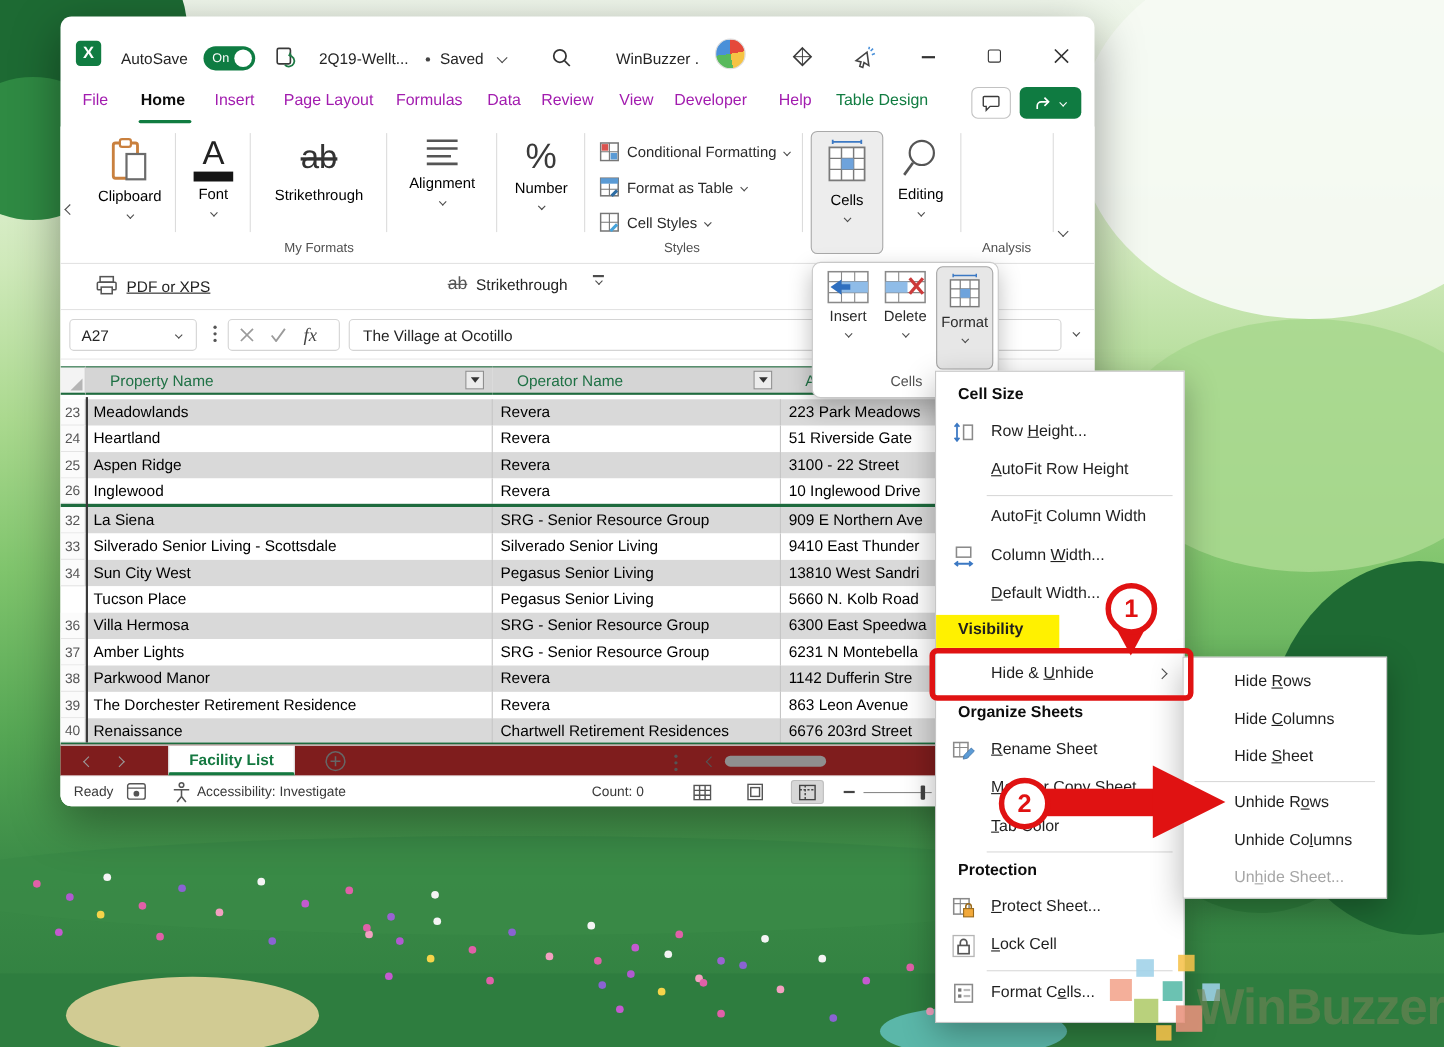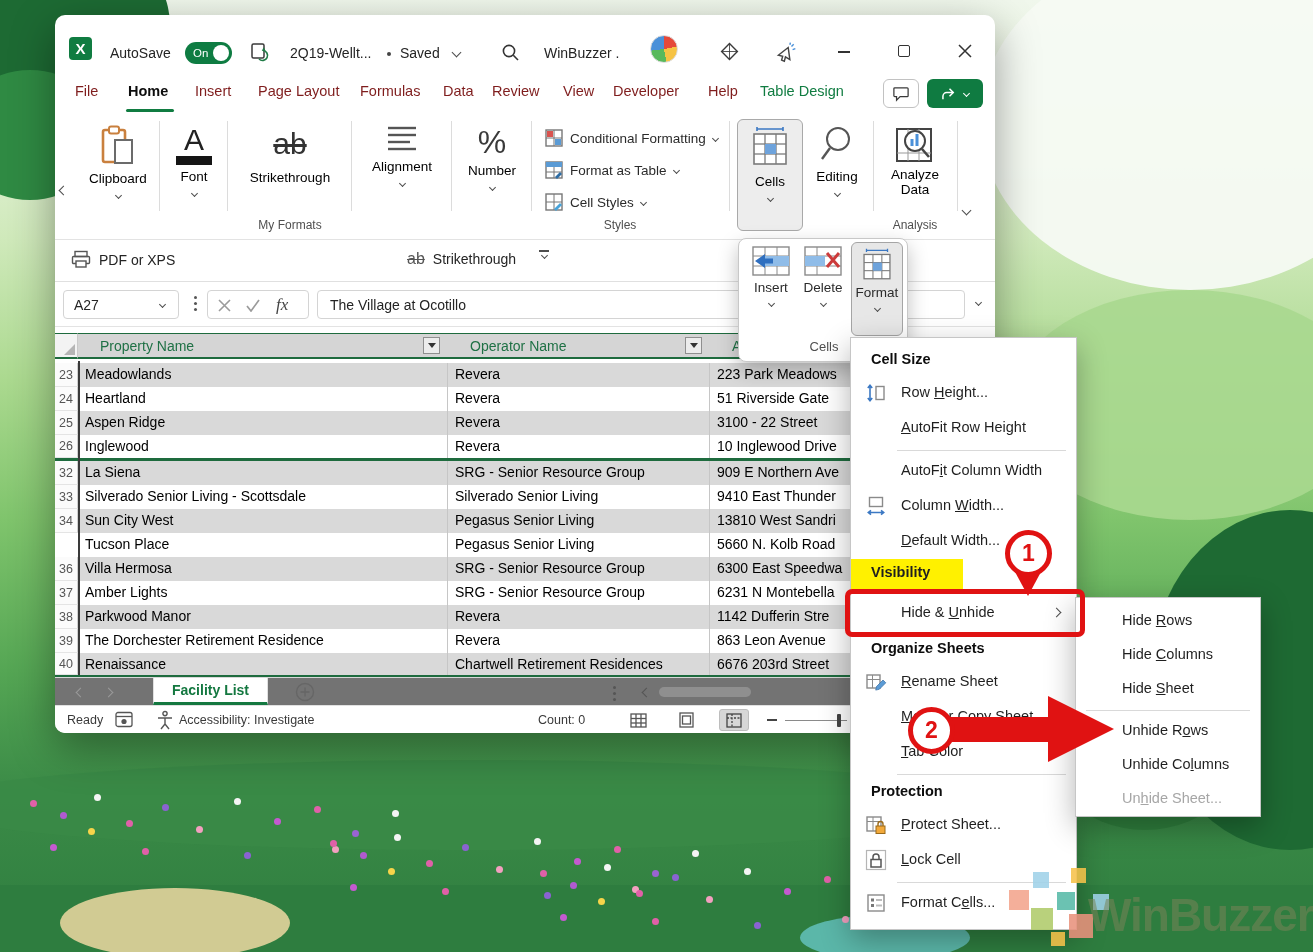--- a/index.html
+++ b/index.html
@@ -27,21 +27,21 @@
   .chv.l { transform:rotate(135deg); }
   .vdots { display:inline-block; width:3px; height:3px; border-radius:50%; background:#555; box-shadow:0 6px 0 #555, 0 12px 0 #555; }
 
   
   .excel-logo { width:23px; height:23px; background:#107C41; border-radius:4px; color:#fff; font-weight:bold; font-size:15px; display:flex; align-items:center; justify-content:center; }
   .toggle { width:47px; height:22px; border-radius:11px; background:#0E7C42; color:#fff; font-size:11.5px; display:flex; align-items:center; }
   .toggle .knob { width:16px; height:16px; border-radius:50%; background:#fff; position:absolute; right:3px; top:3px; }
   .avatar { width:28px; height:28px; border-radius:50%; background:conic-gradient(#e5493a 0 22%, #f6c344 22% 47%, #58b95c 47% 73%, #4a90d9 73% 100%); border:1px solid #ddd; }
 
   
-  .rtab { position:absolute; top:8px; font-size:14.5px; color:#7f1d1d; }
+  .rtab { position:absolute; top:8px; font-size:14.5px; color:#a21caf; }
   .rtab.active { color:#0d0d0d; font-weight:bold; }
   .rtab.green { color:#107C41; }
   .home-underline { position:absolute; height:3px; background:#107C41; border-radius:2px; }
   .pillbtn { position:absolute; border:1px solid #c2c2c2; border-radius:6px; background:#fff; display:flex; align-items:center; justify-content:center; }
   .sharebtn { background:#0F7B41; border:none; gap:6px; }
 
   
   .ribbon { left:0; top:100px; width:940px; height:125px; border-bottom:1px solid #e3e3e3; background:#fff; }
   .rdiv { position:absolute; top:6px; bottom:28px; width:1px; background:#dcdcdc; }
   .rgrouplabel { position:absolute; font-size:12px; color:#4f4f4f; text-align:center; }
@@ -64,21 +64,21 @@
   .numcol { position:absolute; left:0; width:23px; background:#FBFBFB; border-right:1px solid #d0d0d0; color:#555; font-size:12.5px; display:flex; align-items:center; justify-content:center; border-bottom:1px solid #e4e4e4; }
   .row { position:absolute; left:23px; width:777px; height:24px; display:flex; font-size:14px; color:#000; }
   .row.gray { background:#D9D9D9; }
   .row.white { background:#FFFFFF; }
   .c1 { width:370px; padding:3px 0 0 7px; border-right:1px solid #c6c6c6; overflow:hidden; white-space:nowrap; }
   .c2 { width:262px; padding:3px 0 0 7px; border-right:1px solid #c6c6c6; overflow:hidden; white-space:nowrap; }
   .c3 { width:145px; padding:3px 0 0 7px; overflow:hidden; white-space:nowrap; }
   .greenline { position:absolute; left:0; width:800px; height:3px; background:#1E6B3E; }
 
   
-  .sheettabs { left:0; top:662px; width:940px; height:28px; background:#737373; border-top:1px solid #d8d8d8; }
+  .sheettabs { left:0; top:662px; width:940px; height:28px; background:#7f1d1d; border-top:1px solid #d8d8d8; }
   .facility-tab { position:absolute; left:98px; top:0; height:27px; padding:0 18px; display:flex; align-items:center; background:#fff; border-right:1px solid #e0e0e0; border-left:1px solid #e0e0e0; border-bottom:3px solid #147840; color:#147840; font-weight:bold; font-size:14px; }
   .statusbar { left:0; top:690px; width:940px; height:28px; background:#fff; border-top:1px solid #e1e1e1; border-radius:0 0 10px 10px; font-size:12.5px; color:#3a3a3a; }
   .viewbtn { position:absolute; top:3px; width:30px; height:22px; display:flex; align-items:center; justify-content:center; border-radius:3px; }
   .viewbtn.active { background:#D7D7D7; border:1px solid #bdbdbd; }
 
   
   .cells-flyout { left:738px; top:238px; width:170px; height:124px; background:#fff; border:1px solid #c8c8c8; border-radius:8px; box-shadow:0 8px 20px rgba(0,0,0,.25); z-index:5; }
   .flyitem { position:absolute; top:6px; width:48px; display:flex; flex-direction:column; align-items:center; font-size:13.5px; color:#2b2b2b; }
   .fmt-hl { background:#E7E7E7; border:1px solid #a5a5a5; border-radius:6px; height:94px; }
 
@@ -152,21 +152,21 @@
       <span class="txt" style="left:235px;top:30px;">2Q19-Wellt...</span>
       <span class="abs" style="left:332px;top:37px;width:4px;height:4px;border-radius:50%;background:#444;"></span>
       <span class="txt" style="left:345px;top:30px;">Saved</span>
       <span class="abs chv" style="left:398px;top:34px;"></span>
       <span class="abs" style="left:446px;top:28px;">
         <svg width="19" height="19" viewBox="0 0 19 19">
             <circle cx="8" cy="8" r="5.6" fill="none" stroke="#333" stroke-width="1.6"></circle>
             <line x1="12.3" y1="12.3" x2="17" y2="17" stroke="#333" stroke-width="1.6"></line>
           </svg>
       </span>
-      <span class="txt" style="left:489px;top:30px;">WinBuzzer .</span>
+      <span class="txt" style="left:505px;top:30px;">WinBuzzer .</span>
       <div class="abs avatar" style="left:595px;top:20px;"></div>
       <span class="abs" style="left:665px;top:27px;">
         <svg width="19" height="19" viewBox="0 0 18 18" fill="none" stroke="#3a3a3a" stroke-width="1.3">
             <path d="M9 1.5 16.5 9 9 16.5 1.5 9Z"></path>
             <path d="M1.5 9h15M9 1.5v15" stroke-width=".8"></path>
           </svg>
       </span>
       <span class="abs" style="left:720px;top:27px;">
         <svg width="22" height="22" viewBox="0 0 20 20" fill="none" stroke="#444" stroke-width="1.3">
             <path d="M3 12l9-7 1.5 11-4-2.5-1 4-2.5-1 1-3.5z"></path>
@@ -311,40 +311,27 @@
       <div class="bigbtn" style="left:752px;top:10px;width:60px;">
         <svg width="38" height="40" viewBox="0 0 38 40">
             <circle cx="20" cy="14" r="11" fill="none" stroke="#555" stroke-width="2"></circle>
             <line x1="12" y1="23" x2="4" y2="34" stroke="#555" stroke-width="2.4"></line>
           </svg>
         <span style="font-size:13.5px;margin-top:4px;">Editing</span>
         <span class="chv s" style="margin-top:7px;"></span>
       </div>
       <div class="rdiv" style="left:818px;"></div>
 
-      <div class="bigbtn" style="left:824px;top:10px;width:72px;">
-        <svg width="42" height="40" viewBox="0 0 42 40">
-            <rect x="3" y="4" width="34" height="32" fill="#fff" stroke="#444" stroke-width="2"></rect>
-            <line x1="3" y1="28" x2="37" y2="28" stroke="#999"></line>
-            <line x1="14" y1="4" x2="14" y2="36" stroke="#999"></line>
-            <line x1="25" y1="4" x2="25" y2="36" stroke="#999"></line>
-            <circle cx="21" cy="16" r="10" fill="#fff" stroke="#444" stroke-width="2"></circle>
-            <rect x="16.5" y="14" width="3" height="7" fill="#4a90d9"></rect>
-            <rect x="21.5" y="9" width="3" height="12" fill="#4a90d9"></rect>
-            <line x1="28" y1="24" x2="35" y2="32" stroke="#444" stroke-width="2.6"></line>
-          </svg>
-        <span style="font-size:13.5px;margin-top:2px;line-height:15px;text-align:center;">Analyze Data</span>
-      </div>
       <div class="rgrouplabel" style="left:824px;top:103px;width:72px;">Analysis</div>
       <div class="rdiv" style="left:902px;"></div>
       <span class="abs chv" style="left:908px;top:92px;"></span>
     </div>
 
     <div class="abs qat">
-      <div class="qat-item" style="left:16px;">
+      <div class="qat-item" style="left:32px;text-decoration:underline;">
         <svg width="20" height="19" viewBox="0 0 20 19" fill="none" stroke="#555" stroke-width="1.4">
             <rect x="4" y="1.5" width="12" height="5"></rect>
             <rect x="1.5" y="6.5" width="17" height="7" rx="1"></rect>
             <rect x="5" y="11" width="10" height="6" fill="#fff"></rect>
           </svg>
         <span>PDF or XPS</span>
       </div>
       <div class="qat-item" style="left:148px;margin-top:44px;">
         <svg width="23" height="22" viewBox="0 0 23 22">
             <path d="M7 10a5.5 5.5 0 1 1 10 3" fill="none" stroke="#666" stroke-width="1.6"></path>

